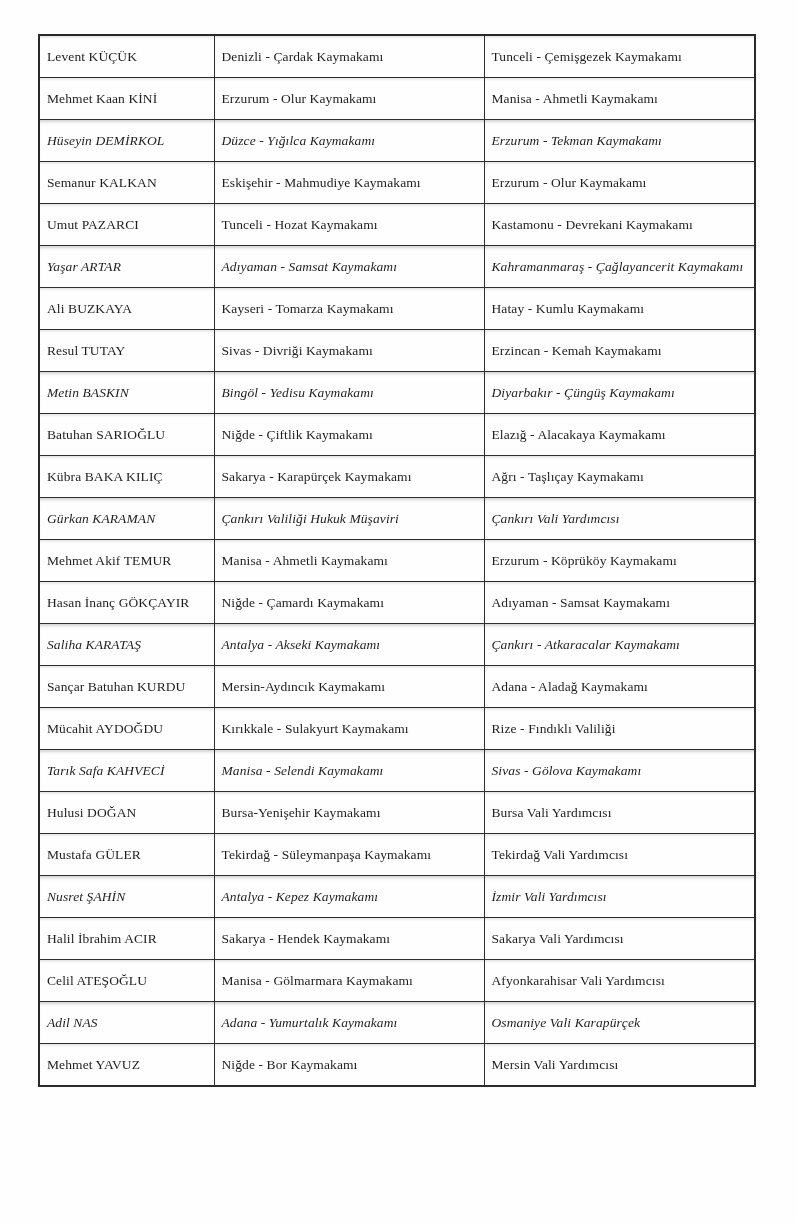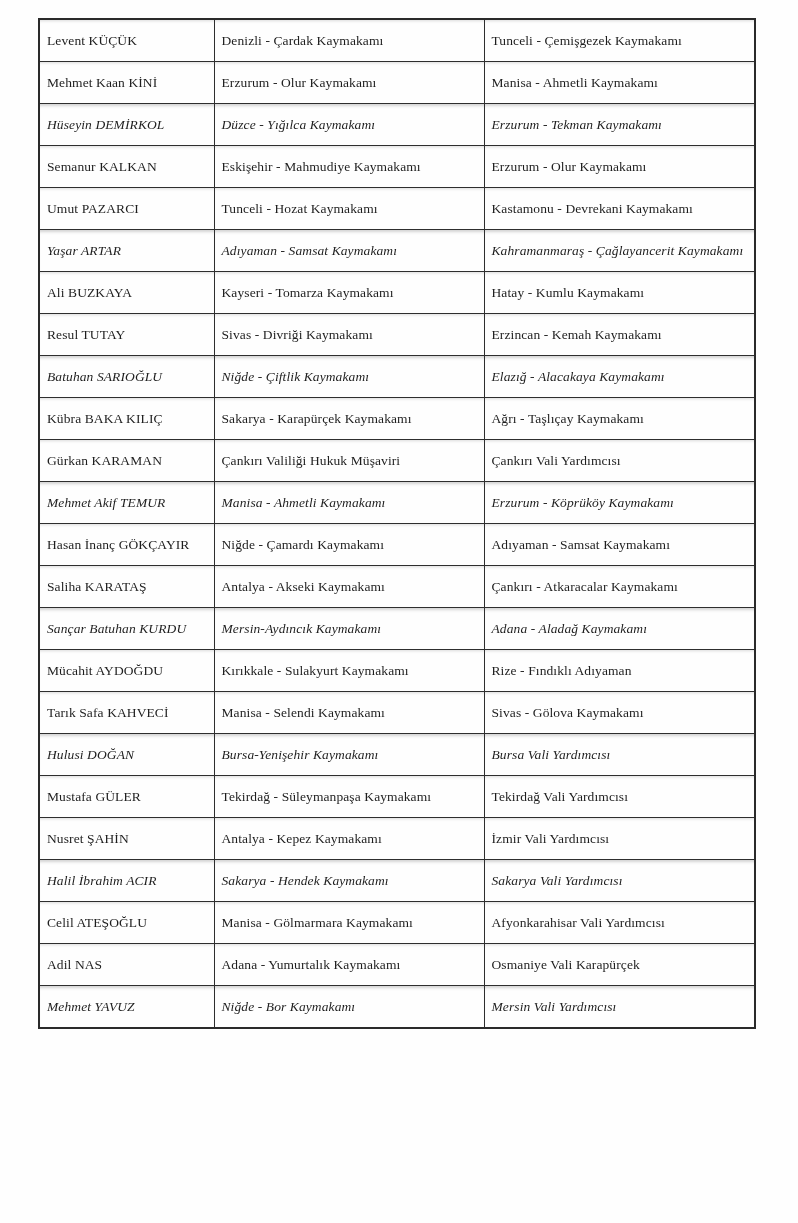--- a/index.html
+++ b/index.html
@@ -15,21 +15,21 @@
     overflow: hidden;
   }
   .page {
     position: absolute;
     inset: 0;
     background: #fefefe;
   }
   table.appointments {
     position: absolute;
     left: 38px;
-    top: 18px;
+    top: 34px;
     width: 716px;
     border-collapse: collapse;
     table-layout: fixed;
     border: 2px solid #2a2a2a;
   }
   table.appointments td {
     border: 1.6px solid #2e2e2e;
     height: 41px; 
     padding: 0 4px 0 7px;
     vertical-align: middle;
@@ -95,20 +95,25 @@
     <td>Ali BUZKAYA</td>
     <td>Kayseri - Tomarza Kaymakamı</td>
     <td>Hatay - Kumlu Kaymakamı</td>
   </tr>
         <tr>
     <td>Resul TUTAY</td>
     <td>Sivas - Divriği Kaymakamı</td>
     <td>Erzincan - Kemah Kaymakamı</td>
   </tr>
         <tr>
+    <td>Metin BASKIN</td>
+    <td>Bingöl - Yedisu Kaymakamı</td>
+    <td>Diyarbakır - Çüngüş Kaymakamı</td>
+  </tr>
+        <tr>
     <td>Batuhan SARIOĞLU</td>
     <td>Niğde - Çiftlik Kaymakamı</td>
     <td>Elazığ - Alacakaya Kaymakamı</td>
   </tr>
         <tr>
     <td>Kübra BAKA KILIÇ</td>
     <td>Sakarya - Karapürçek Kaymakamı</td>
     <td>Ağrı - Taşlıçay Kaymakamı</td>
   </tr>
         <tr>
@@ -132,21 +137,21 @@
     <td>Çankırı - Atkaracalar Kaymakamı</td>
   </tr>
         <tr>
     <td>Sançar Batuhan KURDU</td>
     <td>Mersin-Aydıncık Kaymakamı</td>
     <td>Adana - Aladağ Kaymakamı</td>
   </tr>
         <tr>
     <td>Mücahit AYDOĞDU</td>
     <td>Kırıkkale - Sulakyurt Kaymakamı</td>
-    <td>Rize - Fındıklı Adıyaman</td>
+    <td>Rize - Fındıklı Valiliği</td>
   </tr>
         <tr>
     <td>Tarık Safa KAHVECİ</td>
     <td>Manisa - Selendi Kaymakamı</td>
     <td>Sivas - Gölova Kaymakamı</td>
   </tr>
         <tr>
     <td>Hulusi DOĞAN</td>
     <td>Bursa-Yenişehir Kaymakamı</td>
     <td>Bursa Vali Yardımcısı</td>

